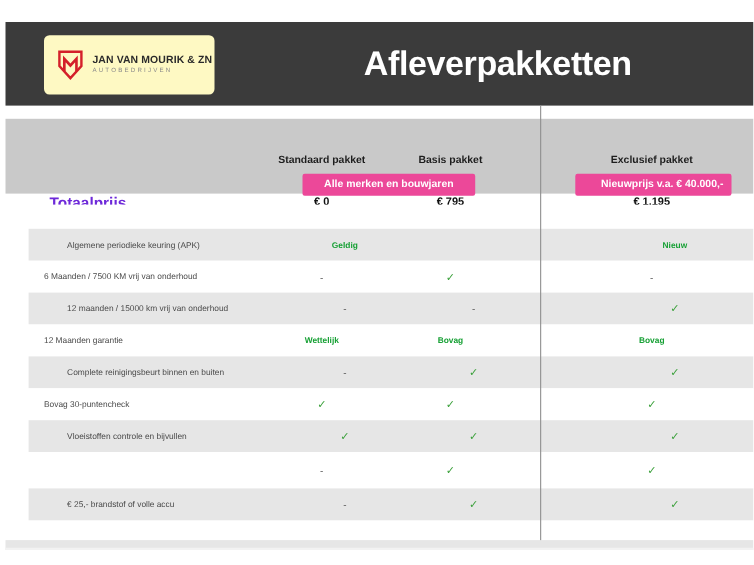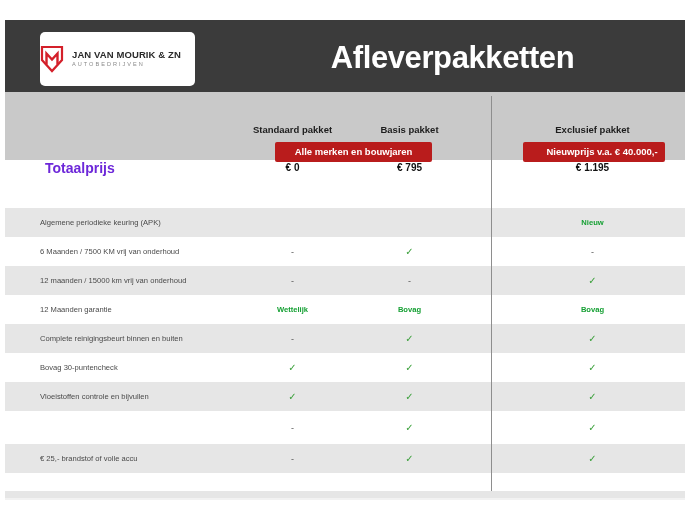--- a/index.html
+++ b/index.html
@@ -38,24 +38,25 @@
     height: 76px;
     background: #3b3b3b;
   }
 
   .logo-box {
     position: absolute;
     left: 35px;
     top: 12px;
     width: 155px;
     height: 54px;
-    background: #ffffff;
+    background: #fef9c3;
     border-radius: 5px;
     display: flex;
     align-items: center;
+    padding-left: 12px;
   }
 
   .logo-shield {
     position: relative;
     width: 24px;
     height: 28px;
     flex: 0 0 auto;
     margin-right: 8px;
   }
 
@@ -90,41 +91,41 @@
     font-size: 31px;
     font-weight: bold;
     letter-spacing: -0.4px;
     font-family: "Liberation Sans Narrow", "Liberation Sans", sans-serif;
   }
 
   
   .head-band {
     position: absolute;
     left: 0;
-    top: 72px;
+    top: 88px;
     width: 680px;
     height: 68px;
     background: #c9c9c9;
   }
 
   .pkg-label {
     position: absolute;
     font-size: 9.5px;
     font-weight: bold;
     color: #1d1d1d;
     text-align: center;
     white-space: nowrap;
   }
   .pkg-standaard { left: 230px; top: 32px; width: 115px; }
   .pkg-basis     { left: 347px; top: 32px; width: 115px; }
   .pkg-exclusief { left: 500px; top: 32px; width: 175px; }
 
   .pkg-badge {
     position: absolute;
-    background: #b91c1c;
+    background: #ec4899;
     color: #ffffff;
     font-size: 9.5px;
     font-weight: bold;
     text-align: center;
     padding: 4px 0 5px 0;
     border-radius: 2px;
     white-space: nowrap;
   }
   .badge-left  { left: 270px; top: 50px; width: 157px; }
   .badge-right { left: 518px; top: 50px; width: 142px; padding-left: 16px; }
@@ -167,21 +168,21 @@
     left: 0;
     top: 188px;
     width: 680px;
   }
 
   .row {
     position: relative;
     height: 29px;
     background: #ffffff;
   }
-  .row.alt { background: #e6e6e6; }
+  .row.alt { background: #e6e6e6; margin-left: 21px; }
   .row.tall { height: 33px; }
 
   .row-label {
     position: absolute;
     left: 35px;
     top: 0;
     height: 100%;
     width: 190px;
     display: flex;
     flex-direction: column;
@@ -286,20 +287,21 @@
       <div class="totaal-val tv-1">€ 0</div>
       <div class="totaal-val tv-2">€ 795</div>
       <div class="totaal-val tv-3">€ 1.195</div>
     </div>
 
     <div class="gap-white"></div>
 
     <div class="rows" id="rows-container">
         <div class="row alt">
           <div class="row-label">Algemene periodieke keuring (APK)</div>
+          <div class="cell c1 green">Geldig</div>
           <div class="cell c3 green">Nieuw</div>
         </div>
         <div class="row">
           <div class="row-label">6 Maanden / 7500 KM vrij van onderhoud</div>
           <div class="cell c1 dash">-</div>
           <div class="cell c2 check">✓</div>
           <div class="cell c3 dash">-</div>
         </div>
         <div class="row alt">
           <div class="row-label">12 maanden / 15000 km vrij van onderhoud</div>

